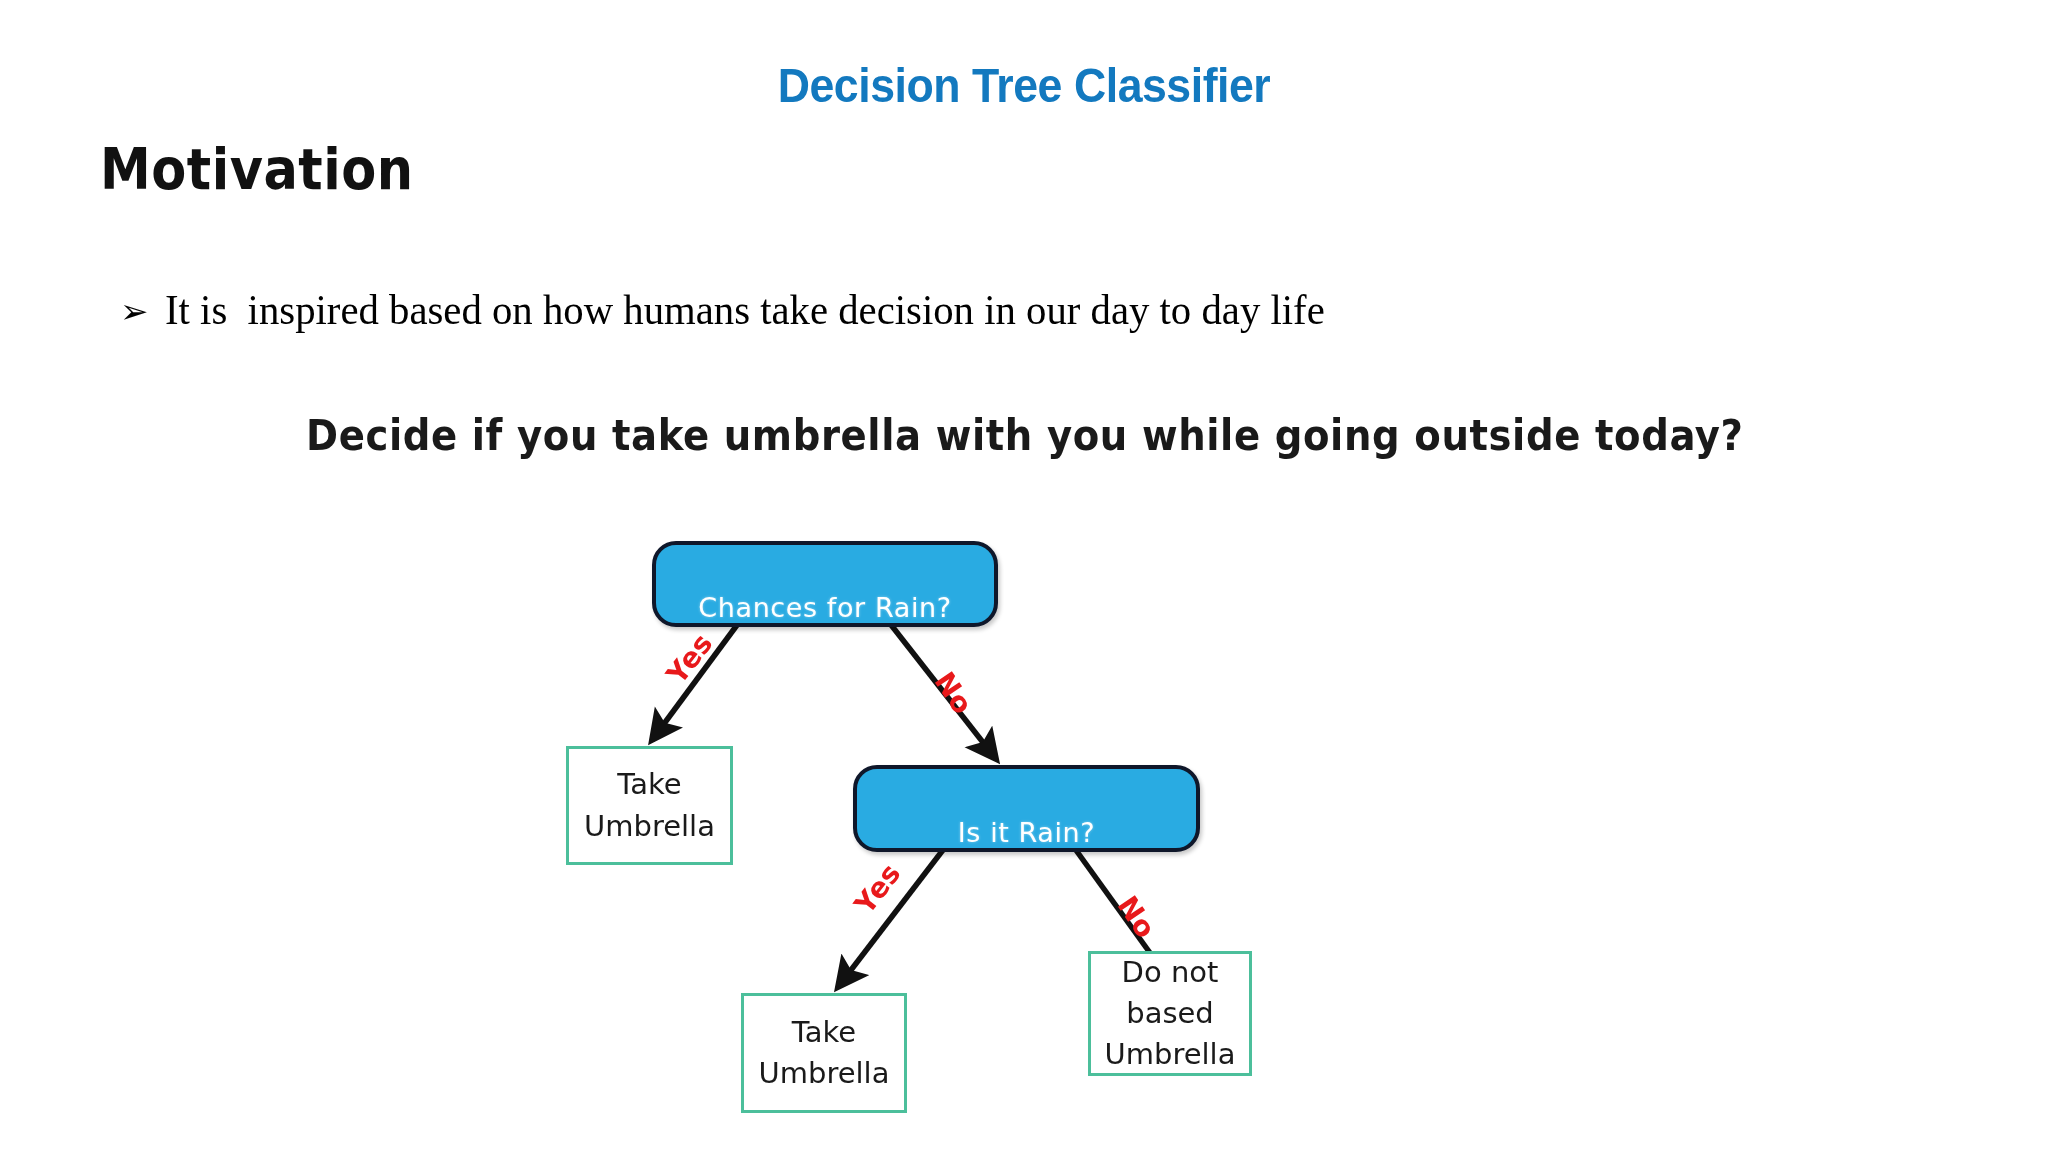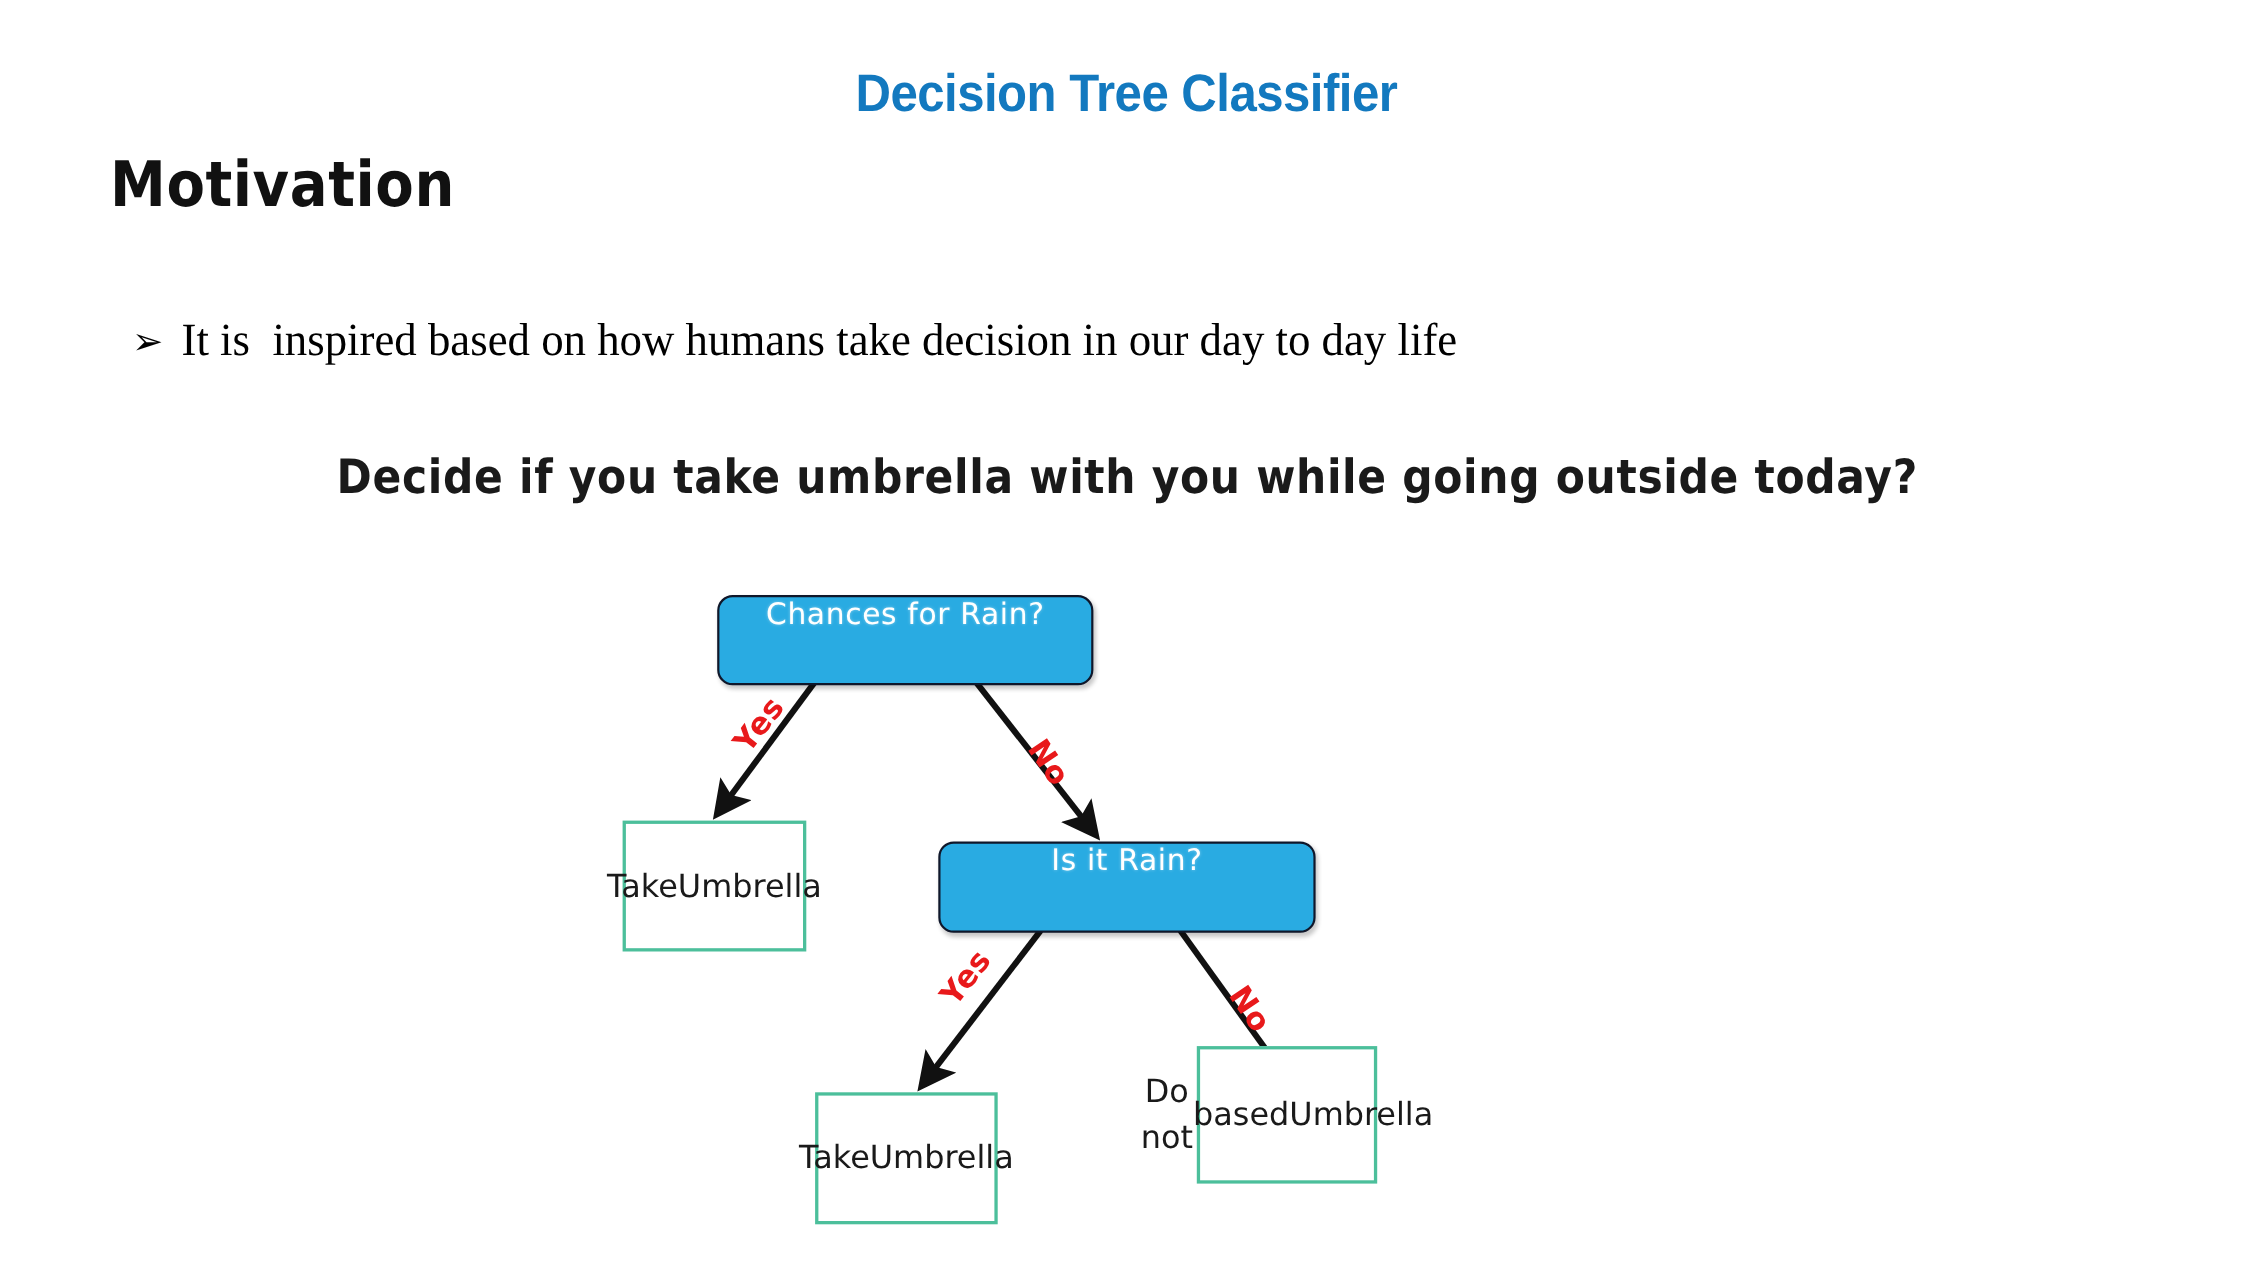--- a/index.html
+++ b/index.html
@@ -98,39 +98,39 @@
     left: 0;
     top: 0;
     width: 2048px;
     height: 1152px;
     pointer-events: none;
   }
 
   .decision-node {
     position: absolute;
     background: #29abe2;
-    border: 2px solid #0f172a;
-    border-radius: 14px;
+    border: 4px solid #0f172a;
+    border-radius: 24px;
     box-shadow: 2px 3px 4px rgba(0,0,0,0.22);
     display: flex;
-    align-items: flex-start;
+    align-items: flex-end;
     justify-content: center;
     color: #ffffff;
     font-family: "DejaVu Sans", sans-serif;
     font-size: 27px;
     letter-spacing: 0.6px;
     text-shadow: 0 0 3px rgba(255,255,255,0.45);
   }
 
   .leaf-node {
     position: absolute;
     background: #ffffff;
     border: 3px solid #4cbf9b;
     display: flex;
-    flex-direction: row;
+    flex-direction: column;
     align-items: center;
     justify-content: center;
     color: #1a1a1a;
     font-family: "DejaVu Sans", sans-serif;
     font-size: 29px;
     line-height: 1.42;
     text-align: center;
   }
   .leaf-node span { display: block; }
 

